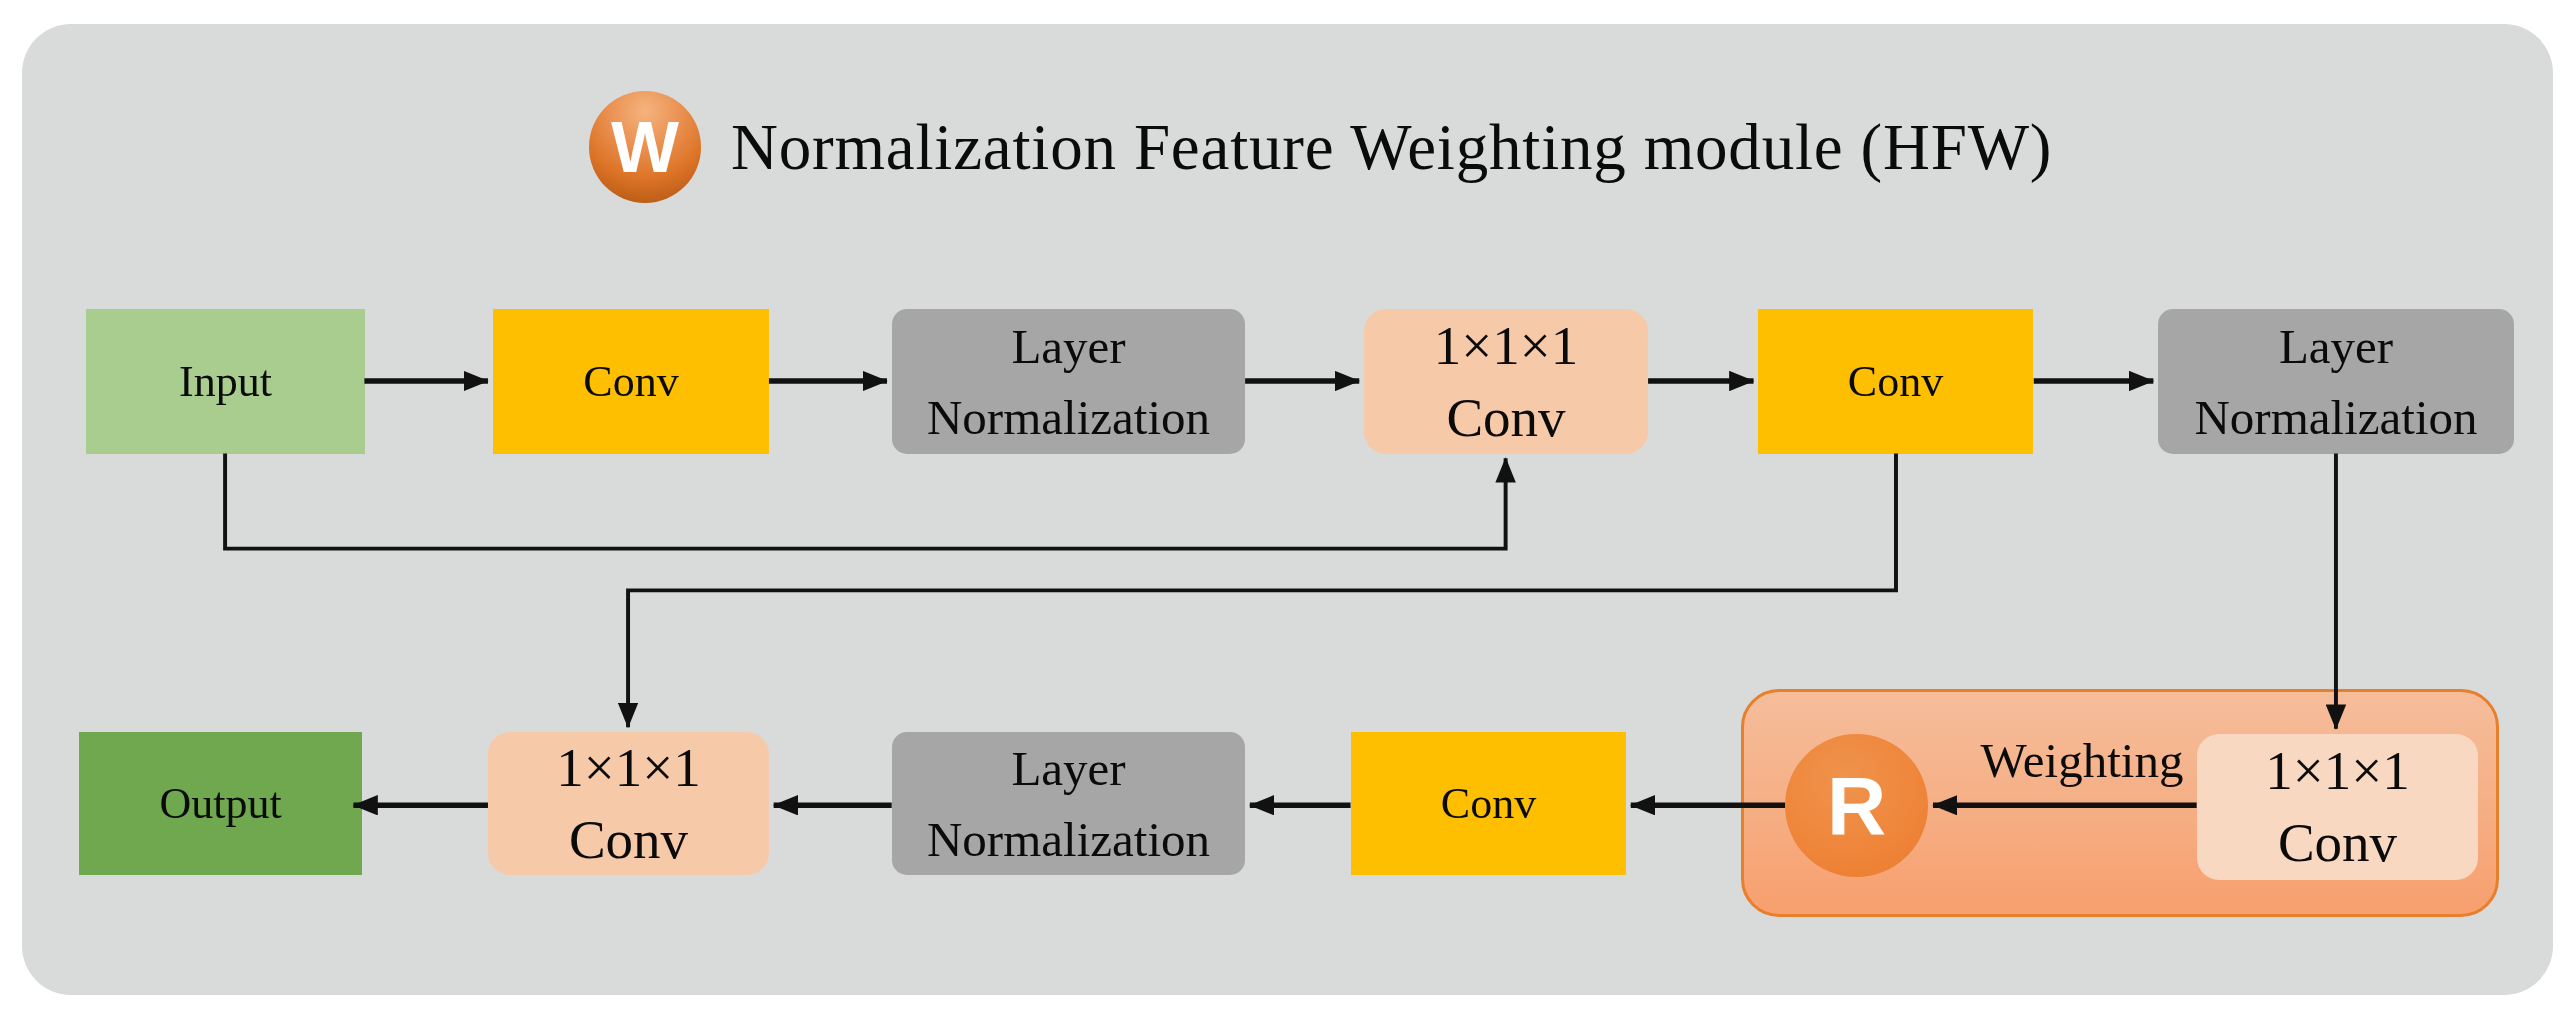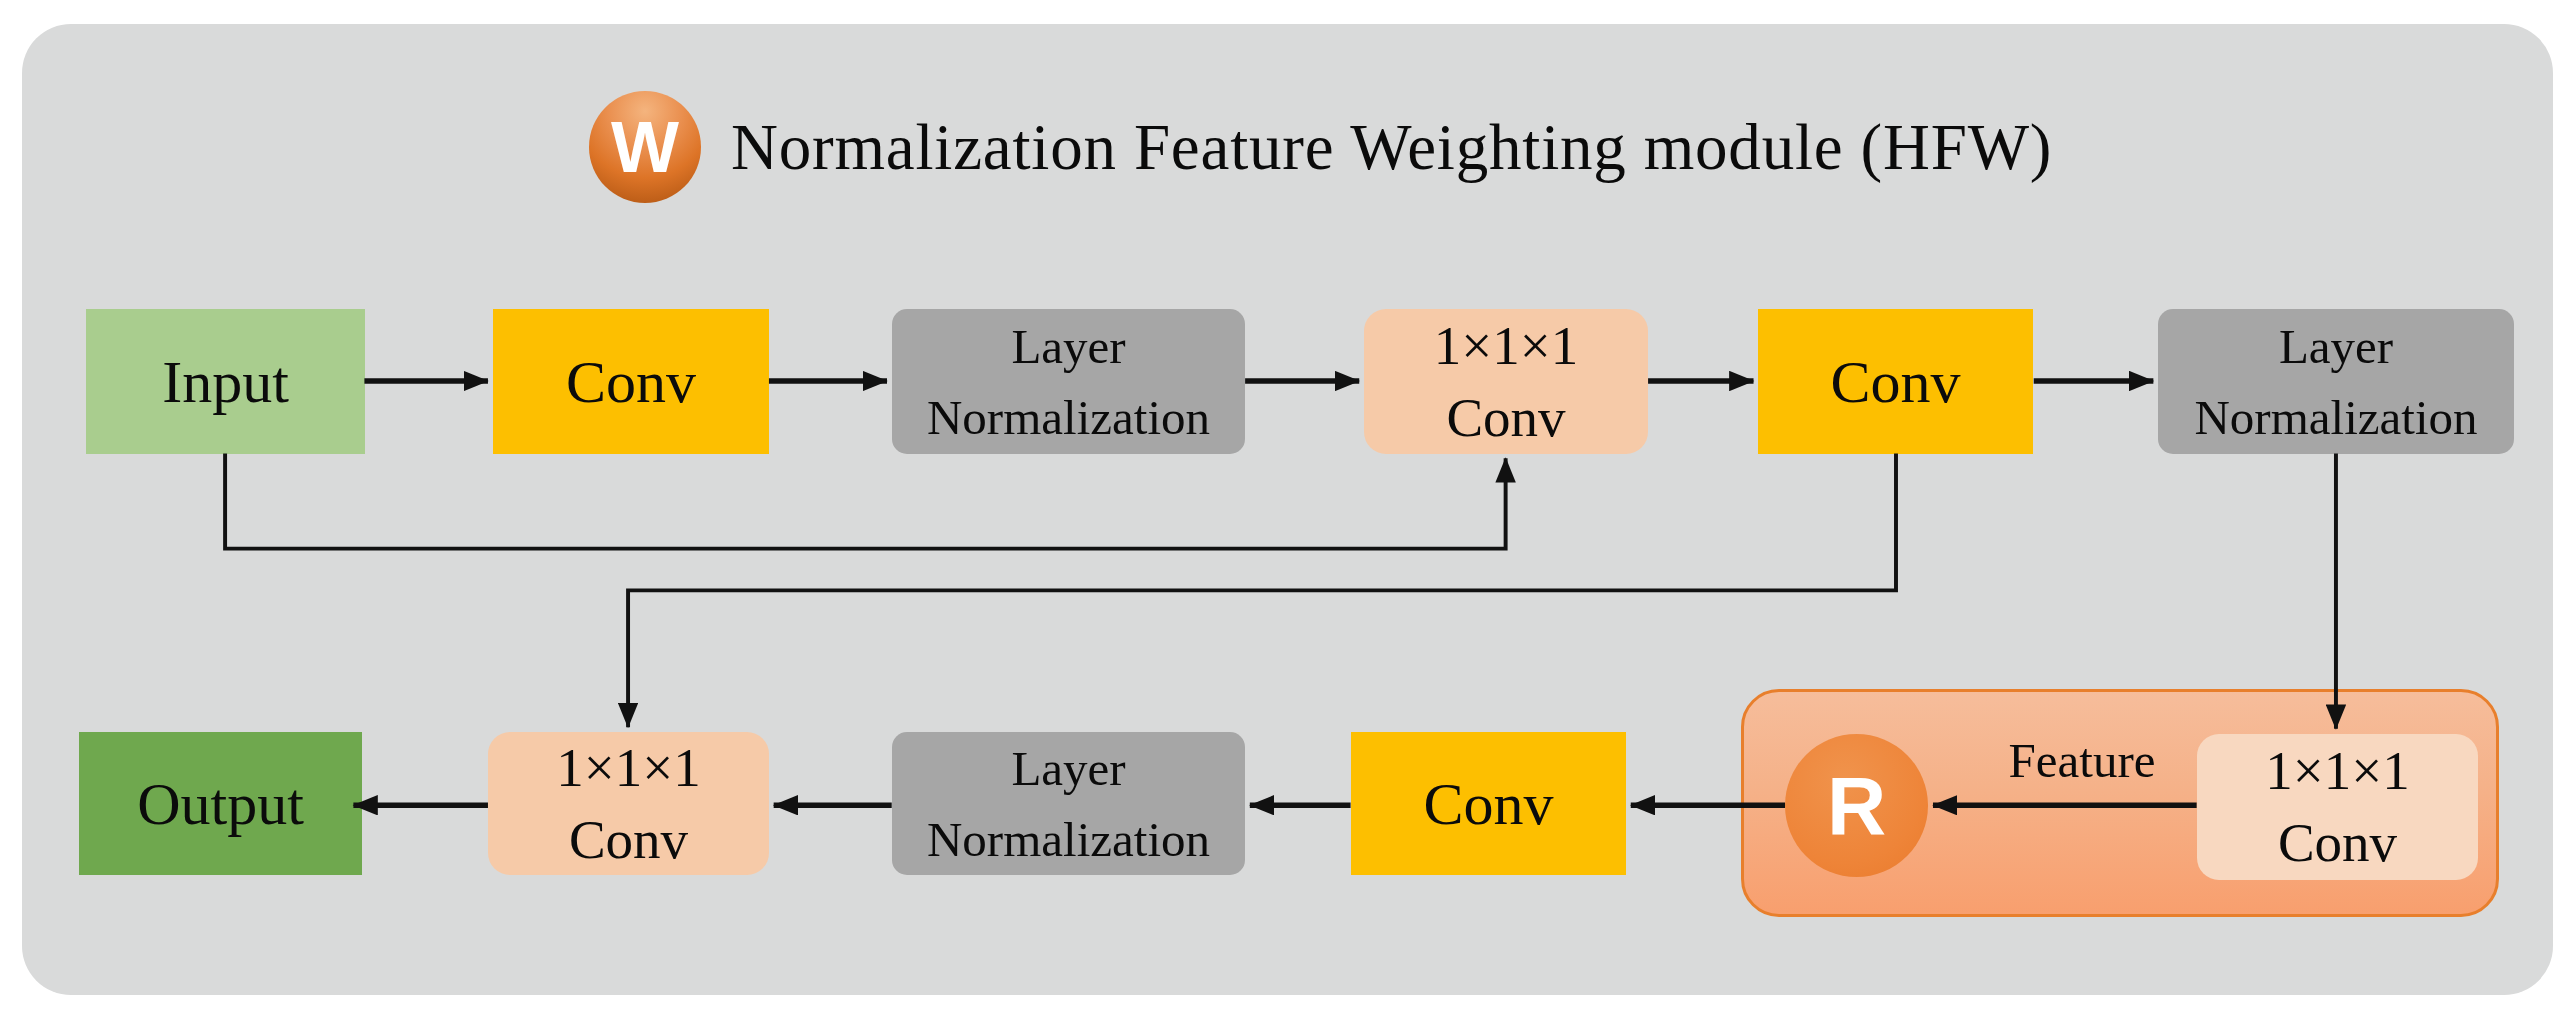--- a/index.html
+++ b/index.html
@@ -33,21 +33,21 @@
     font-size:65px;
     white-space:nowrap;
     letter-spacing:0.8px;
   }
   
   .node{
     position:absolute;
     display:flex;flex-direction:column;
     align-items:center;justify-content:center;
     text-align:center;
-    font-size:60px;
+    font-size:44px;
     line-height:1;
   }
   .node.two-line{font-size:55px;border-radius:22px;}
   .node.two-line .l{line-height:72px;}
   .node.ln{font-size:49px;border-radius:15px;}
   .node.ln .l{line-height:71px;}
   .green-light{background:#a9cd8e;}
   .green-dark{background:#6fa84e;}
   .yellow{background:#fdbf00;}
   .gray{background:#a6a6a6;}
@@ -136,21 +136,21 @@
     <span>Conv</span>
   </div>
 
   <div class="node peach-light two-line" style="left:2197px;top:734px;width:281px;height:146px;">
     <span class="l">1×1×1</span>
     <span class="l">Conv</span>
   </div>
   <div class="r-badge">
     <span>R</span>
   </div>
-  <div class="multiply-label">Feature</div>
+  <div class="multiply-label">Weighting</div>
 
   <svg class="connectors" viewBox="0 0 3273 1292" xmlns="http://www.w3.org/2000/svg">
     <defs>
       <marker id="ah" markerWidth="34" markerHeight="26" refX="31" refY="13" orient="auto" markerUnits="userSpaceOnUse">
         <path d="M0,0 L32,13 L0,26 Z" fill="#111111"></path>
       </marker>
     </defs>
 
     <path d="M463,484 L620,484" stroke="#111111" stroke-width="7" fill="none" marker-end="url(#ah)"></path>
     <path d="M977,484 L1127,484" stroke="#111111" stroke-width="7" fill="none" marker-end="url(#ah)"></path>

